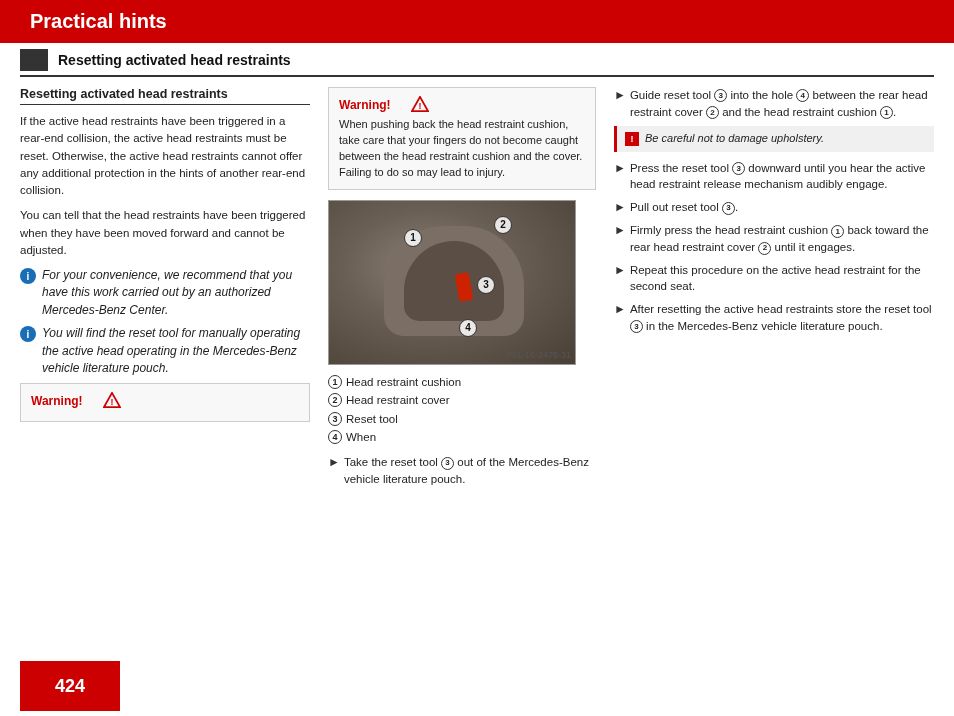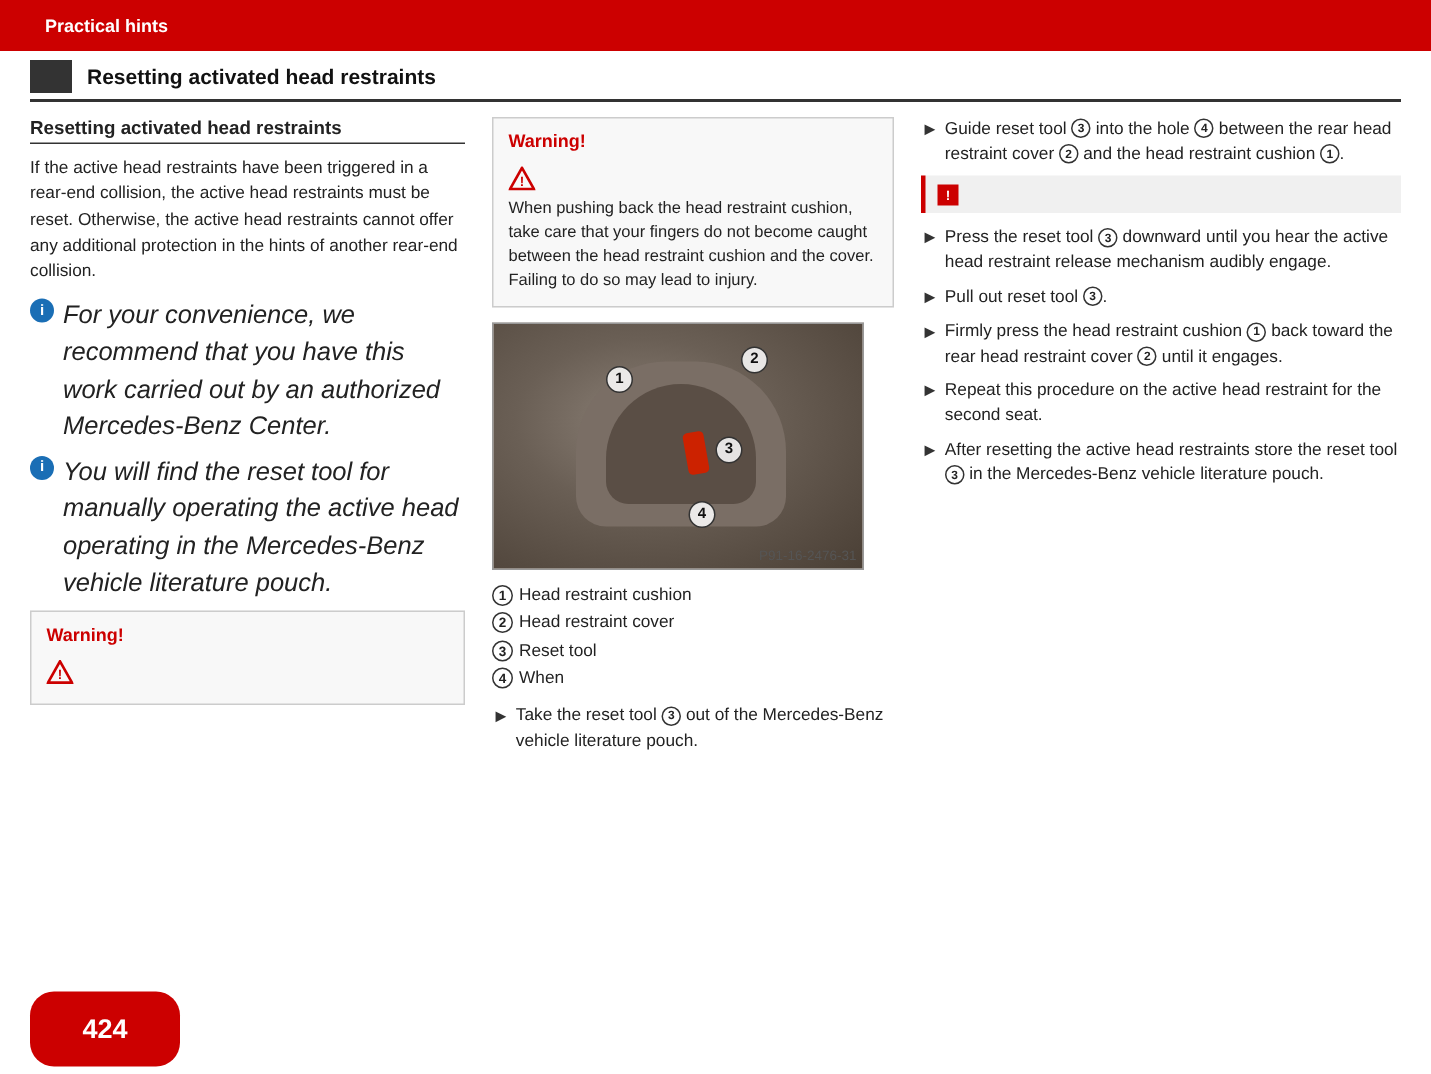--- a/index.html
+++ b/index.html
@@ -15,21 +15,21 @@
 
     
     .top-header {
       background: #cc0000;
       padding: 10px 20px 10px 30px;
       display: flex;
       align-items: center;
     }
     .top-header-title {
       color: #fff;
-      font-size: 12px;
+      font-size: 20px;
       font-weight: bold;
     }
 
     
     .section-bar {
       display: flex;
       align-items: center;
       border-bottom: 2px solid #333;
       padding: 6px 0 4px 0;
       margin: 0 20px;
@@ -89,39 +89,38 @@
       color: #fff;
       font-size: 10px;
       font-weight: bold;
       display: flex;
       align-items: center;
       justify-content: center;
       flex-shrink: 0;
       margin-top: 1px;
     }
     .info-text {
-      font-size: 17px;
+      font-size: 12px;
       font-style: italic;
       line-height: 1.45;
       color: #222;
     }
 
     
     .warning-box {
       border: 1px solid #ccc;
       background: #f8f8f8;
       padding: 8px 10px;
       margin-bottom: 10px;
     }
     .warning-header {
       display: flex;
-      align-items: flex-start;
-      gap: 10px;
+      align-items: flex-end;
+      gap: 20px;
       margin-bottom: 5px;
-      flex-direction: column;
     }
     .warning-title {
       color: #cc0000;
       font-weight: bold;
       font-size: 12px;
     }
     .warning-triangle {
       width: 18px;
       height: 16px;
       flex-shrink: 0;
@@ -275,21 +274,20 @@
       background: #cc0000;
       color: #fff;
       font-size: 18px;
       font-weight: bold;
       width: 100px;
       height: 50px;
       display: flex;
       align-items: center;
       justify-content: center;
       margin-left: 20px;
-      border-radius: 16px;
     }
 
     .image-credit {
       position: absolute;
       bottom: 4px;
       right: 4px;
       font-size: 9px;
       color: #555;
       text-align: right;
     }
@@ -324,20 +322,21 @@
 <div class="section-bar">
   <div class="section-bar-marker"></div>
   <span class="section-bar-title">Resetting activated head restraints</span>
 </div>
 
 <div class="main-content">
 
   <div class="left-col">
     <div class="subsection-title">Resetting activated head restraints</div>
     <p class="body-text">If the active head restraints have been triggered in a rear-end collision, the active head restraints must be reset. Otherwise, the active head restraints cannot offer any additional protection in the hints of another rear-end collision.</p>
+    <p class="body-text">You can tell that the head restraints have been triggered when they have been moved forward and cannot be adjusted.</p>
 
     <div class="info-box">
       <div class="info-icon">i</div>
       <span class="info-text">For your convenience, we recommend that you have this work carried out by an authorized Mercedes-Benz Center.</span>
     </div>
     <div class="info-box">
       <div class="info-icon">i</div>
       <span class="info-text">You will find the reset tool for manually operating the active head operating in the Mercedes-Benz vehicle literature pouch.</span>
     </div>
 
@@ -407,20 +406,21 @@
 
   <div class="right-col">
 
     <div class="arrow-item">
       <span class="arrow-sym">►</span>
       <span>Guide reset tool <span style="display:inline-flex;width:13px;height:13px;border-radius:50%;border:1px solid #333;align-items:center;justify-content:center;font-size:8px;font-weight:bold;vertical-align:middle;">3</span> into the hole <span style="display:inline-flex;width:13px;height:13px;border-radius:50%;border:1px solid #333;align-items:center;justify-content:center;font-size:8px;font-weight:bold;vertical-align:middle;">4</span> between the rear head restraint cover <span style="display:inline-flex;width:13px;height:13px;border-radius:50%;border:1px solid #333;align-items:center;justify-content:center;font-size:8px;font-weight:bold;vertical-align:middle;">2</span> and the head restraint cushion <span style="display:inline-flex;width:13px;height:13px;border-radius:50%;border:1px solid #333;align-items:center;justify-content:center;font-size:8px;font-weight:bold;vertical-align:middle;">1</span>.</span>
     </div>
 
     <div class="caution-box">
       <div class="caution-icon">!</div>
+      <span class="caution-text">Be careful not to damage upholstery.</span>
     </div>
 
     <div class="arrow-item">
       <span class="arrow-sym">►</span>
       <span>Press the reset tool <span style="display:inline-flex;width:13px;height:13px;border-radius:50%;border:1px solid #333;align-items:center;justify-content:center;font-size:8px;font-weight:bold;vertical-align:middle;">3</span> downward until you hear the active head restraint release mechanism audibly engage.</span>
     </div>
 
     <div class="arrow-item">
       <span class="arrow-sym">►</span>
       <span>Pull out reset tool <span style="display:inline-flex;width:13px;height:13px;border-radius:50%;border:1px solid #333;align-items:center;justify-content:center;font-size:8px;font-weight:bold;vertical-align:middle;">3</span>.</span>

